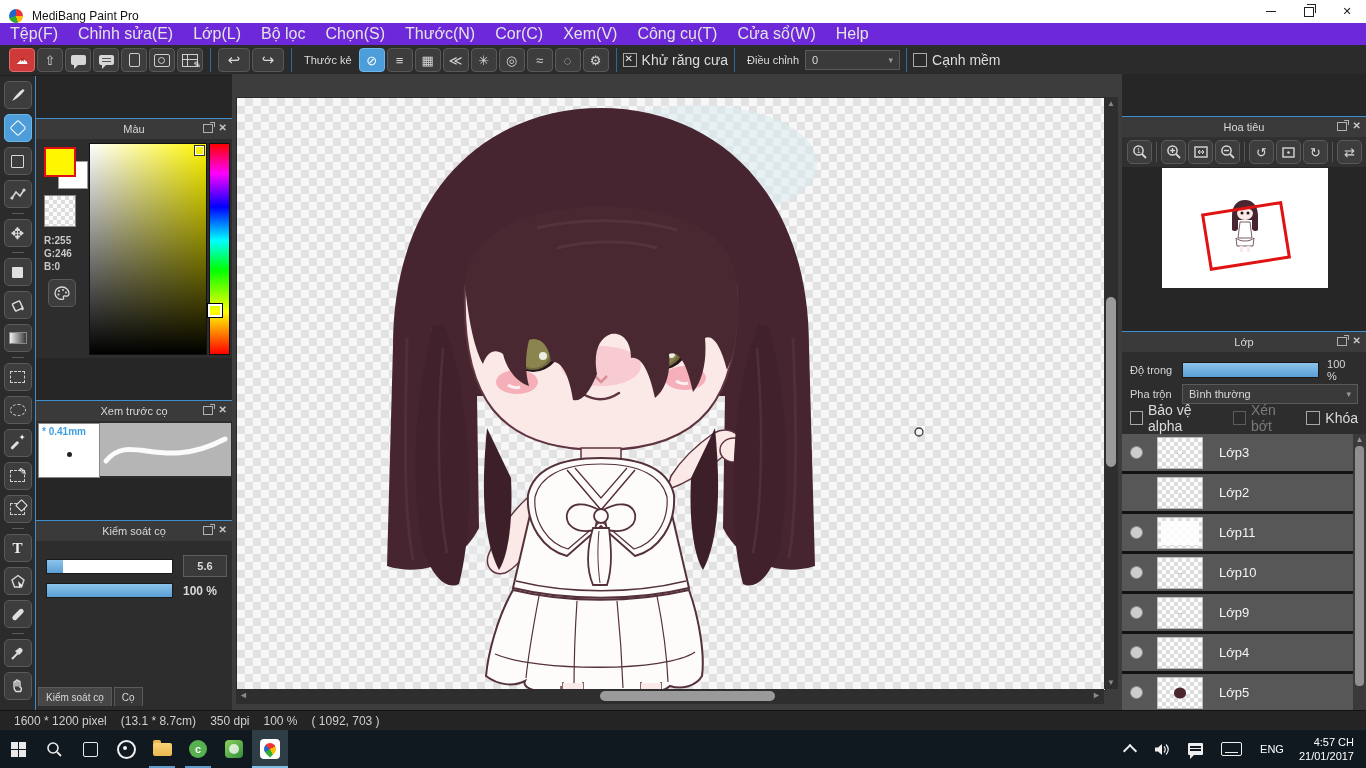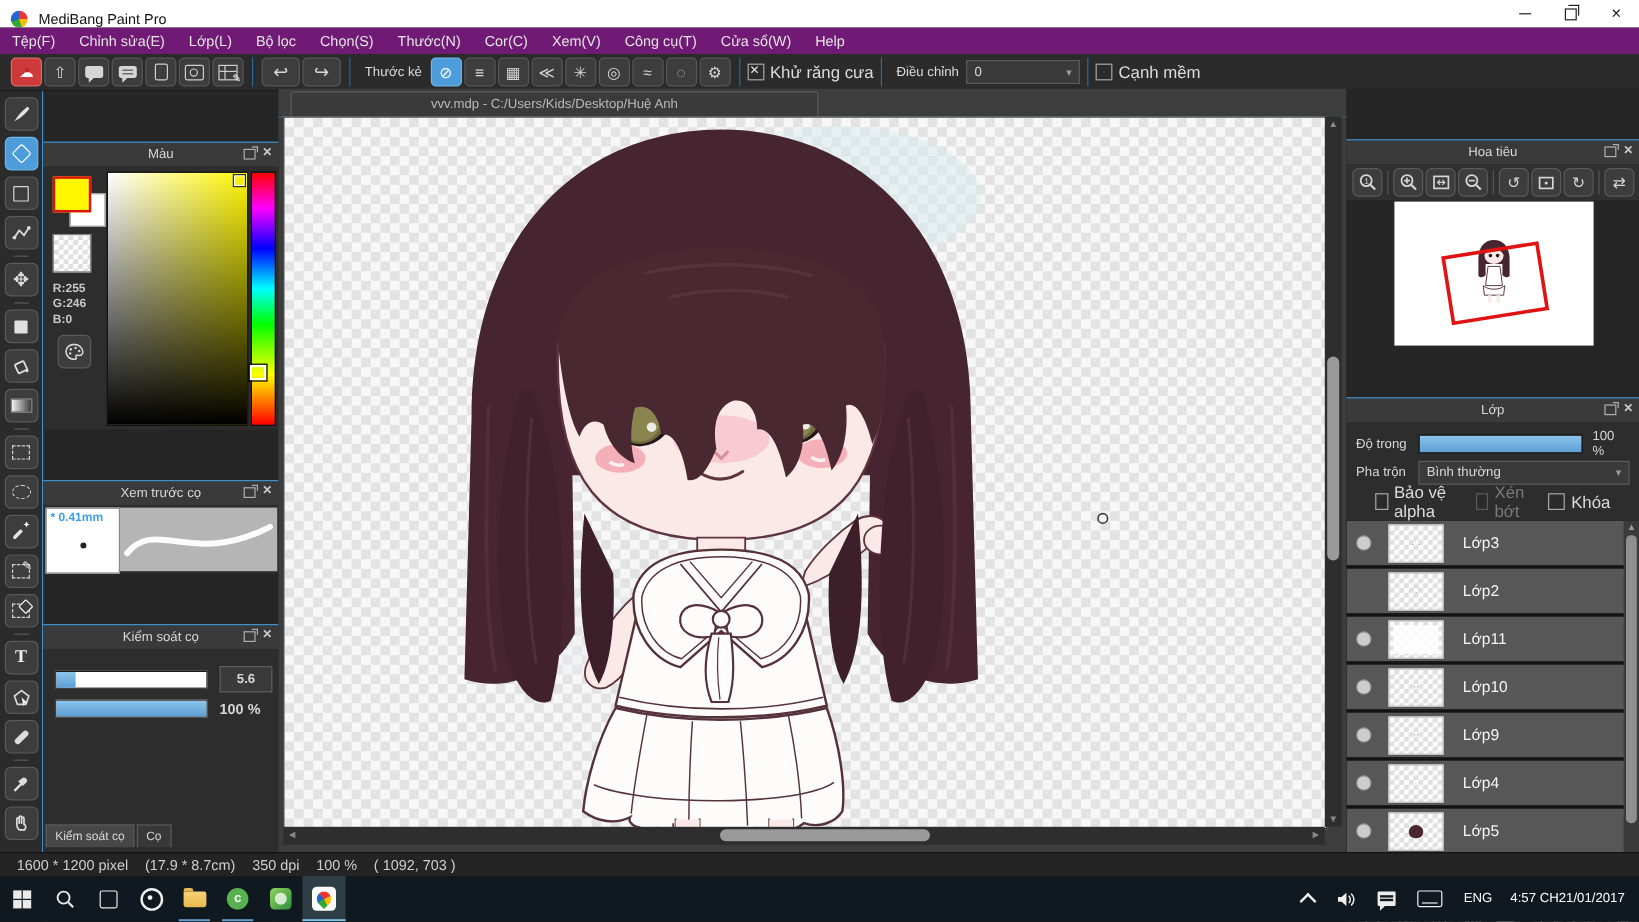--- a/index.html
+++ b/index.html
@@ -7,21 +7,21 @@
   
   #titlebar{position:absolute;left:0;top:0;width:1366px;height:23px;background:#ffffff;display:flex;align-items:flex-end;}
   .applogo{width:14px;height:14px;border-radius:50%;margin-left:9px;background:conic-gradient(#e33 0 25%,#fb0 25% 45%,#3a3 45% 70%,#26c 70% 100%);box-shadow:inset 0 0 0 2px #fff0;}
   #apptitle{margin-left:9px;font-size:12px;color:#111;}
   #wincontrols{margin-left:auto;display:flex;height:100%;}
   .winbtn{width:38px;height:100%;display:flex;align-items:center;justify-content:center;color:#222;font-size:11px;}
   .minline{width:10px;border-top:1px solid #222;display:inline-block;}
   .restore-glyph{width:8px;height:8px;border:1px solid #222;position:relative;display:inline-block;}
   .restore-glyph::before{content:"";position:absolute;left:2px;top:-4px;width:8px;height:8px;border:1px solid #222;border-left:none;border-bottom:none;}
   
-  #menubar{position:absolute;left:0;top:23px;width:1366px;height:22px;background:#701a75;display:flex;align-items:center;color:#e4e4e4;font-size:12px;}
+  #menubar{position:absolute;left:0;top:23px;width:1366px;height:22px;background:#6d28d9;display:flex;align-items:center;color:#e4e4e4;font-size:16px;}
   .menuitem{padding:0 10px;line-height:22px;}
   
   #toolbar{position:absolute;left:0;top:45px;width:1366px;height:30px;background:#2b2b2b;border-bottom:1px solid #1d1d1d;display:flex;align-items:center;color:#d6d6d6;}
   .tbtn{width:26px;height:24px;margin:0 1px;background:#3d3d3d;border:1px solid #585858;border-radius:4px;display:flex;align-items:center;justify-content:center;font-size:13px;color:#d6d6d6;box-sizing:border-box;}
   .tbtn.red{background:#ce3a3a;border-color:#df6a6a;position:relative;}
   .tbtn.sel{background:#4d9ddb;border-color:#6db6ea;color:#fff;}
   .tbtn.wide{width:32px;font-size:15px;}
   .vsep{width:1px;height:24px;background:#2c6a9a;margin:0 6px;}
   .tb-label{font-size:11px;margin:0 6px;color:#dcdcdc;}
   .chk{display:flex;align-items:center;font-size:14px;color:#dcdcdc;}
@@ -115,21 +115,21 @@
   .nsep{width:1px;height:20px;background:#555;margin:0 3px;}
   #navthumbwrap{position:relative;height:122px;background:#262626;}
   #navthumb{position:absolute;left:40px;top:1px;width:166px;height:120px;background:#fff;}
   #navred{position:absolute;left:43px;top:39px;width:76px;height:52px;border:3px solid #e01212;transform:rotate(-9deg);}
   
   #layerctrl{background:#2d2d2d;padding:6px 0 4px 0;}
   .lrowc{display:flex;align-items:center;height:24px;padding:0 8px;color:#d6d6d6;font-size:11px;}
   .lrowc .lab{width:52px;flex:none;}
   #opac-track{width:136px;height:14px;border:1px solid #1a1a1a;background:linear-gradient(#8cc4ea,#5b9fd6);}
   #blendsel{width:178px;justify-content:center;}
-  #layerchecks{display:flex;align-items:center;height:24px;padding:0 24px;gap:10px;}
+  #layerchecks{display:flex;align-items:center;height:24px;padding:0 8px;gap:10px;}
   #layerlist{position:relative;height:318px;overflow:hidden;background:#1c1c1c;}
   .lrow{height:37px;background:#575757;border-bottom:3px solid #121212;display:flex;align-items:center;position:relative;}
   .vdot{width:11px;height:11px;border-radius:50%;background:#cdcdcd;border:1px solid #8d8d8d;margin-left:8px;flex:none;}
   .lthumb{width:44px;height:30px;margin-left:14px;border:1px solid #bbb;position:relative;flex:none;}
   .lname{margin-left:16px;font-size:13px;color:#f4f4f4;}
   .tcontent{position:absolute;left:50%;top:50%;transform:translate(-50%,-50%);}
   #llscroll{position:absolute;right:0;top:0;width:13px;height:318px;background:#3a3a3a;}
   #llscroll .thumb{position:absolute;left:2px;top:12px;width:9px;height:240px;background:#8f8f8f;border-radius:4px;}
   #llscroll .arr{position:absolute;left:0;width:13px;text-align:center;font-size:8px;color:#9a9a9a;}
   #layertb{height:32px;background:#2d2d2d;display:flex;align-items:center;padding-left:8px;}
@@ -166,21 +166,21 @@
   .mbicon{width:20px;height:20px;border-radius:4px;background:#fff;display:flex;align-items:center;justify-content:center;}
   .mbicon i{width:12px;height:12px;border-radius:50% 50% 50% 0;background:conic-gradient(#e33 0 30%,#fb0 30% 55%,#3a3 55% 78%,#26c 78% 100%);display:block;transform:rotate(-45deg);}
   #tray{margin-left:auto;display:flex;align-items:center;height:100%;}
   .trayslot{height:38px;display:flex;align-items:center;justify-content:center;padding:0 9px;color:#f0f0f0;}
   .chev{width:8px;height:8px;border-top:2px solid #eee;border-right:2px solid #eee;transform:rotate(-45deg);margin-top:3px;}
   .kbicon{width:19px;height:12px;border:1.3px solid #eee;border-radius:2px;position:relative;}
   .kbicon::after{content:"";position:absolute;left:3px;bottom:2px;right:3px;height:1.5px;background:#eee;}
   .acticon{width:15px;height:12px;background:#eee;border-radius:1px;position:relative;}
   .acticon::before{content:"";position:absolute;left:2px;top:3px;width:11px;height:1.5px;background:#101920;box-shadow:0 3px 0 #101920;}
   .acticon::after{content:"";position:absolute;left:2px;bottom:-4px;border:3px solid transparent;border-top-color:#eee;border-left-color:#eee;}
-  #clock{display:flex;flex-direction:row;align-items:flex-end;justify-content:center;font-size:11px;line-height:14px;color:#fff;padding:0 12px 0 6px;}
+  #clock{display:flex;flex-direction:column;align-items:flex-end;justify-content:center;font-size:11px;line-height:14px;color:#fff;padding:0 12px 0 6px;}
   .langtext{font-size:11px;color:#fff;}
 </style>
 </head>
 <body>
 
 <div id="root">
 
   <div id="titlebar">
     <span class="applogo"></span>
     <span id="apptitle">MediBang Paint Pro</span>
@@ -420,25 +420,20 @@
         </div>
       </div>
     </div>
     <div id="lefttabs">
       <span class="ltab">Kiểm soát cọ</span>
       <span class="ltab alt">Cọ</span>
     </div>
   </div>
 
   <div id="canvasarea">
-    <div id="ctabbar">
-      <div id="ctab">
-          <span>vvv.mdp - C:/Users/Kids/Desktop/Huệ Anh</span>
-        </div>
-    </div>
     <div id="viewport" class="checker">
       <svg width="868" height="592" viewBox="0 0 868 592" style="position:absolute;left:0;top:0;">
 
         <ellipse cx="460" cy="65" rx="120" ry="58" fill="#d8ecf2" opacity="0.5"></ellipse>
         <ellipse cx="235" cy="420" rx="65" ry="45" fill="#e8edef" opacity="0.4"></ellipse>
 
         <path d="M364,10 C248,10 156,96 156,248 L150,468 C188,480 226,462 242,430 L240,298 L488,298 L486,430 C502,462 540,480 578,468 L572,248 C572,96 480,10 364,10 Z" fill="#472530"></path>
         <path d="M170,240 C168,330 166,410 176,462 M196,230 C192,320 192,400 198,450 M556,240 C560,330 560,410 552,460" stroke="#5c3a44" stroke-width="3" fill="none" opacity="0.5"></path>
 
         <path d="M228,188 C224,300 262,352 364,352 C466,352 504,300 500,188 Z" fill="#fbe9e8" stroke="#5e3440" stroke-width="2"></path>
@@ -719,21 +714,21 @@
               <path d="M1,3.5 H12 M4.5,3.5 V2 H8.5 V3.5 M2.5,3.5 L3.5,14 H9.5 L10.5,3.5" stroke="#cfcfcf" stroke-width="1.3" fill="none"></path>
               <path d="M5,6 V12 M6.5,6 V12 M8,6 V12" stroke="#cfcfcf" stroke-width="1"></path>
             </svg>
           </span>
       </div>
     </div>
   </div>
 
   <div id="statusbar">
     <span>1600 * 1200 pixel</span>
-    <span>(17.9 * 8.7cm)</span>
+    <span>(13.1 * 8.7cm)</span>
     <span>350 dpi</span>
     <span>100 %</span>
     <span>( 1092, 703 )</span>
   </div>
 
 
   <div id="taskbar">
     <span class="tkslot">
         <span class="startgrid">
           <i></i>

